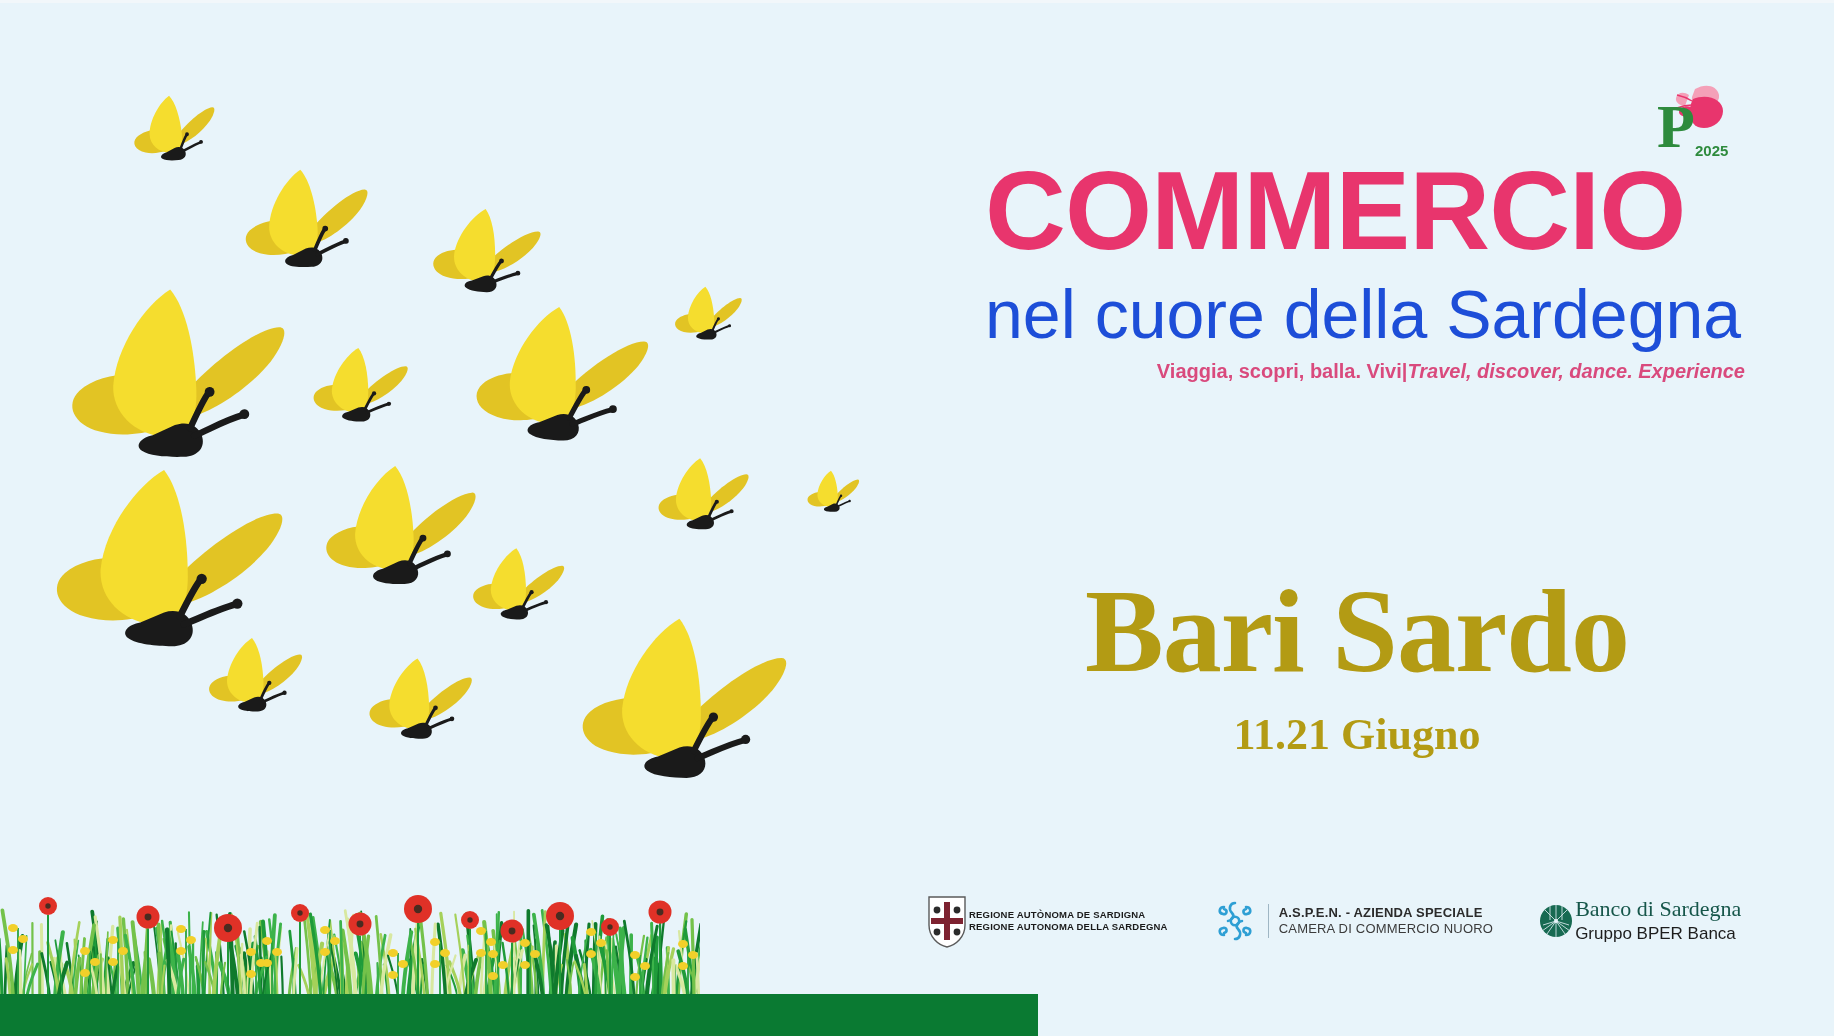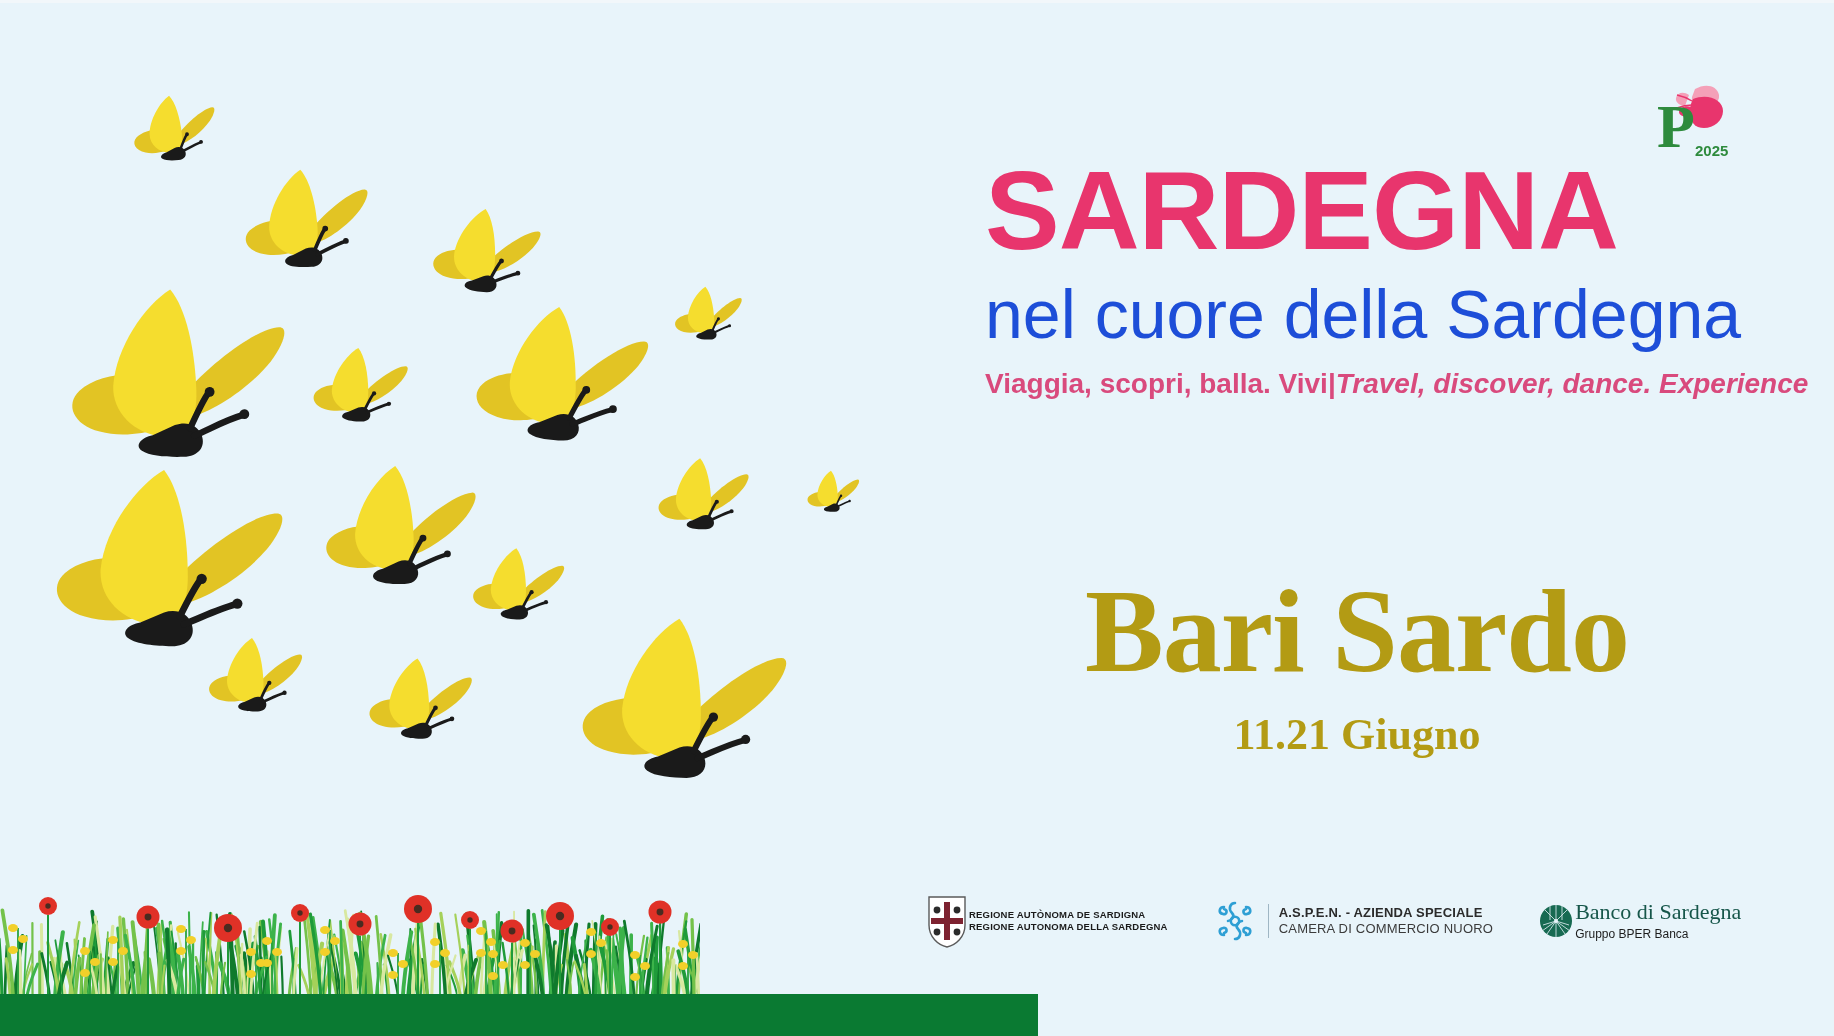--- a/index.html
+++ b/index.html
@@ -65,25 +65,26 @@
   }
   #headline-secondary {
     margin-top:16px;
     font-size:68px;
     font-weight:normal;
     line-height:1.0;
     color:#1d4ed8;
     white-space:nowrap;
   }
   #tagline {
-    margin-top:20px;
-    font-size:28px;
+    margin-top:12px;
+    font-size:20px;
     font-weight:bold;
     color:#d94a7d;
     white-space:nowrap;
+    text-align:right;
   }
   #tagline .en { font-style:italic; }
   #tagline .sep { font-weight:bold; }
 
   
   #place-block {
     position:absolute; right:18px; top:570px;
     width:740px;
     text-align:center;
     font-family:Liberation Serif, serif;
@@ -132,21 +133,21 @@
   .aspen-line2 {
     font-size:13px; font-weight:normal; color:#3b3b3b;
     letter-spacing:0.2px; white-space:nowrap;text-align:right;
   }
   .banco-line1 {
     font-family:"Liberation Serif", serif;
     font-size:22px; color:#16564a; white-space:nowrap;
     line-height:1.05;
   }
   .banco-line2 {
-    font-size:12px; color:#1d1d1d; white-space:nowrap; margin-top:3px;
+    font-size:17px; color:#1d1d1d; white-space:nowrap; margin-top:3px;
   }
 </style>
 </head>
 <body>
 
 <div id="poster">
 
   <div id="butterfly-field">
       <div class="butterfly" style="left: 130px; top: 88px; width: 88px; height: 76px; transform: rotate(-6deg);">
         <svg viewBox="0 0 120 104" aria-hidden="true">
@@ -767,21 +768,21 @@
         <path d="M49 20 C44 17 39 15 34 14" stroke="#e8356d" stroke-width="1.4" fill="none"></path>
         <path d="M49 24 C44 24 39 25 34 27" stroke="#e8356d" stroke-width="1.4" fill="none"></path>
 
         <text x="14" y="66" font-family="Liberation Serif, serif" font-size="62" font-weight="bold" fill="#2e8b3d">P</text>
 
         <text x="52" y="75" font-family="Liberation Sans, sans-serif" font-size="15" font-weight="bold" fill="#2e8b3d">2025</text>
       </svg>
     </div>
 
     <div id="headline-block">
-      <div id="headline-primary">SARDEGNA</div>
+      <div id="headline-primary">COMMERCIO</div>
       <div id="headline-secondary">nel cuore della Sardegna</div>
       <div id="tagline">
         <span class="it">Viaggia, scopri, balla. Vivi</span><span class="sep">|</span><span class="en">Travel, discover, dance. Experience</span>
       </div>
     </div>
 
     <div id="place-block">
       <div id="place-name">Bari Sardo</div>
       <div id="place-dates">11.21 Giugno</div>
     </div>

